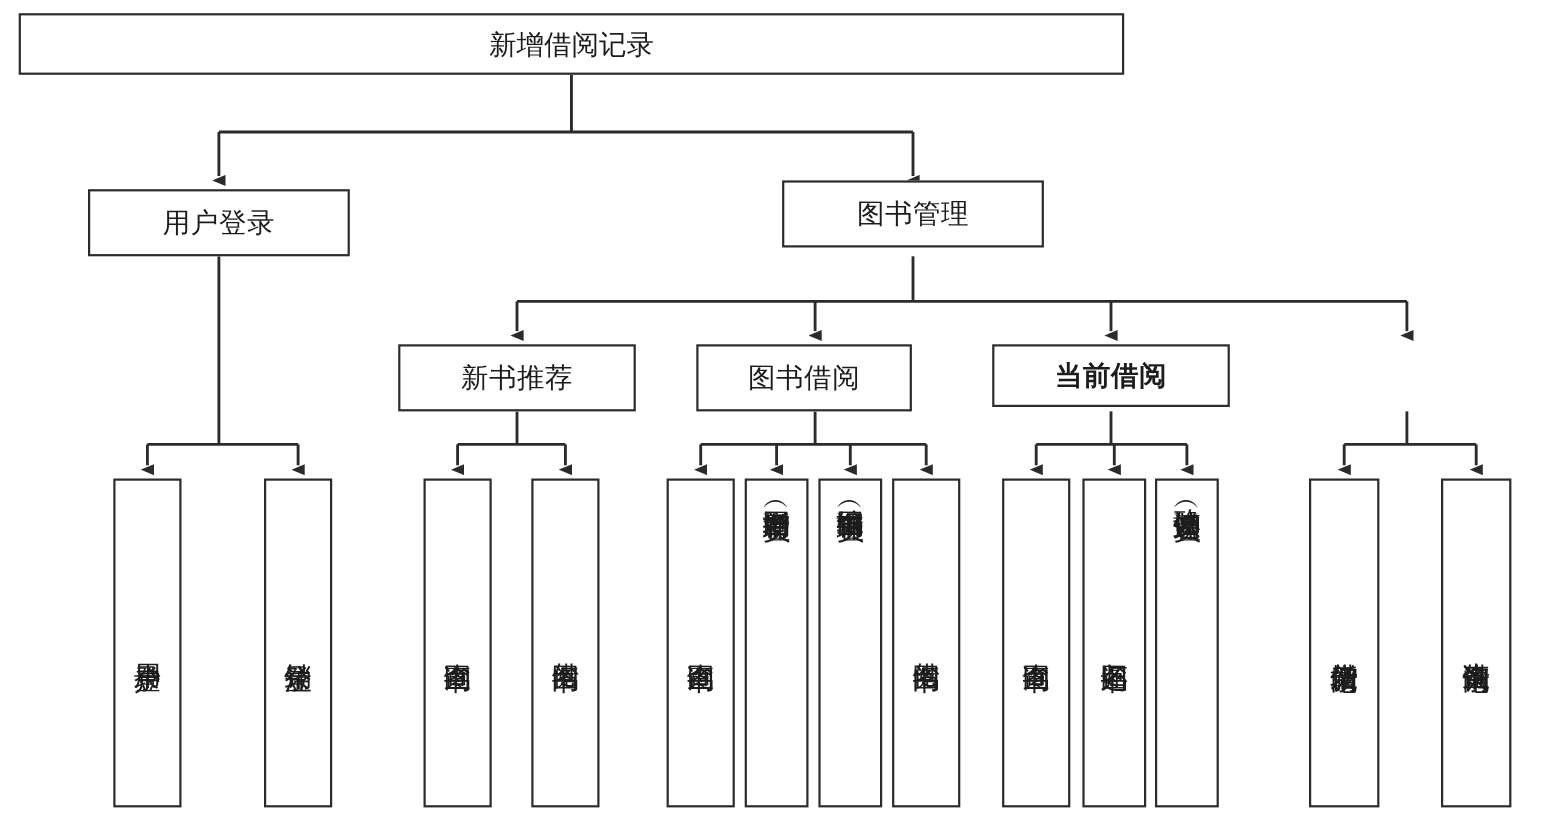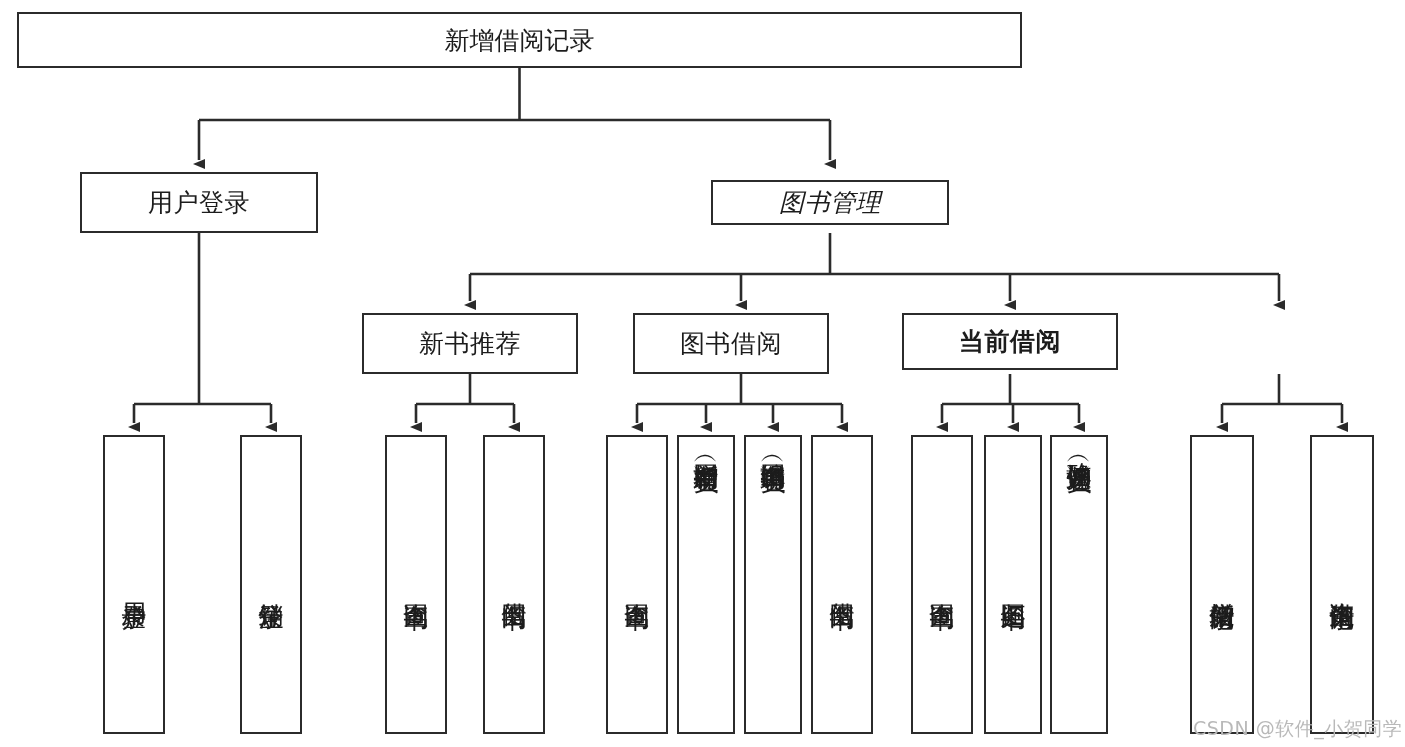--- a/index.html
+++ b/index.html
@@ -122,21 +122,21 @@
   </svg>
 
   <div class="node root" style="left:17px; top:12px; width:1005px; height:56px;">
     <span>新增借阅记录</span>
   </div>
 
   <div class="node h" style="left:80px; top:172px; width:238px; height:61px;">
     <span>用户登录</span>
   </div>
 
-  <div class="node h" style="left:711px; top:180px; width:238px; height:45px;font-style:italic;">
+  <div class="node h" style="left:711px; top:164px; width:238px; height:61px;">
     <span>图书管理</span>
   </div>
 
   <div class="node h" style="left:362px; top:313px; width:216px; height:61px;">
     <span>新书推荐</span>
   </div>
 
   <div class="node h" style="left:633px; top:313px; width:196px; height:61px;">
     <span>图书借阅</span>
   </div>
@@ -217,15 +217,14 @@
         <span class="vtext">新增借阅记录</span>
       </div>
   </div>
 
   <div class="node" style="left:1310px; top:435px; width:64px; height:299px;">
     <div class="leafwrap mid">
         <span class="vtext">查询借阅记录</span>
       </div>
   </div>
 
-  <div class="watermark" style="left:1193px; top:716px;">CSDN @软件_小贺同学</div>
 
 </div>
 
 </body></html>

